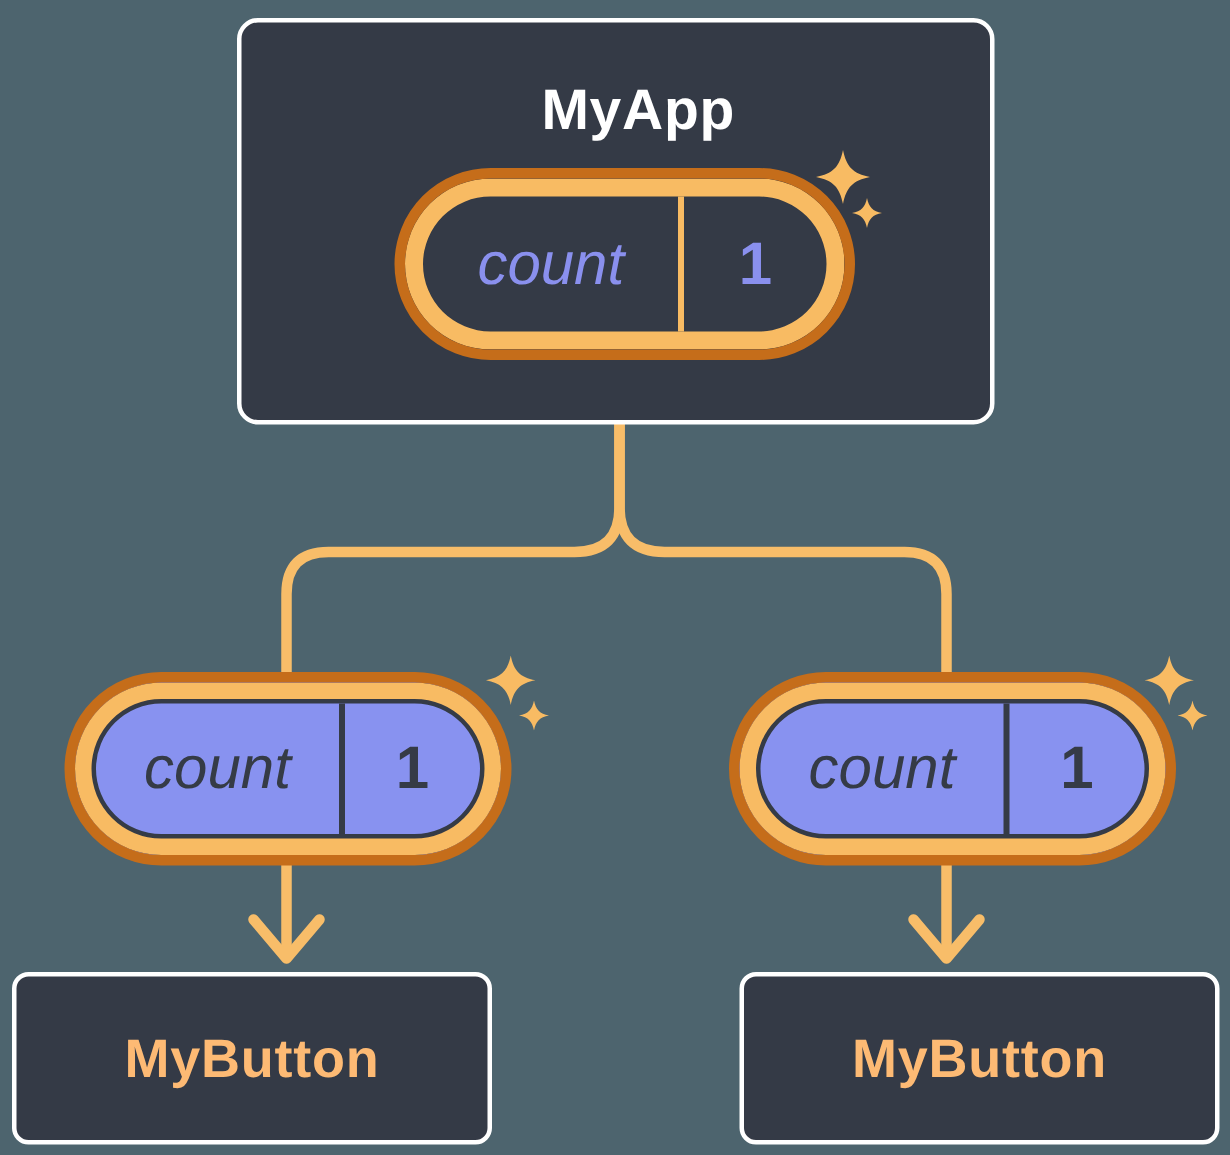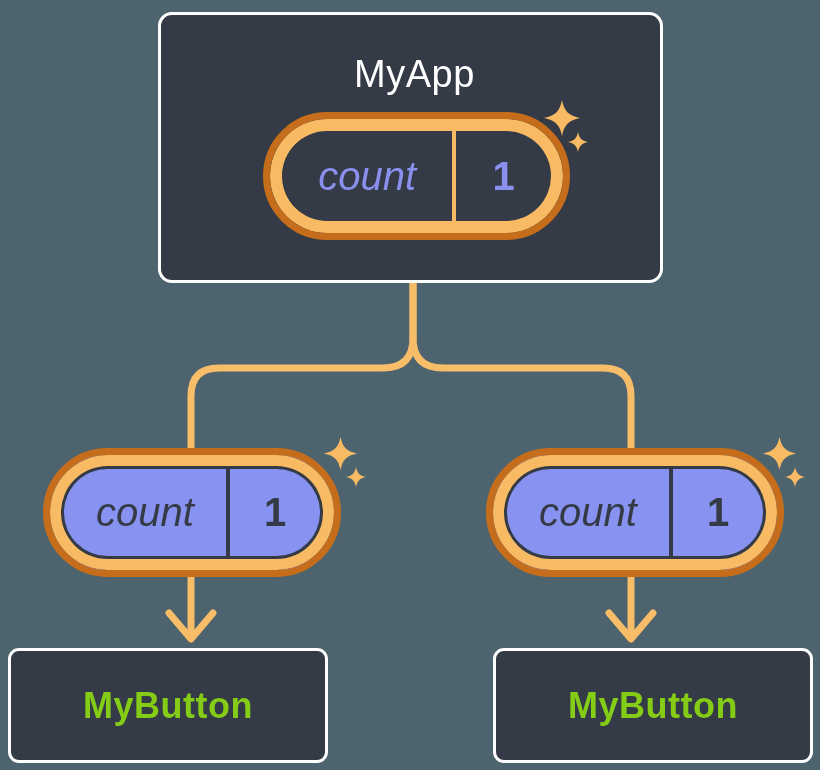--- a/index.html
+++ b/index.html
@@ -33,24 +33,24 @@
     background:var(--panel);
     border:3px solid var(--panel-border);
     box-sizing:border-box;
     z-index:2;
   }
   .app-box{
     left:158px;top:12px;width:505px;height:271px;
     border-radius:14px;
   }
   .app-title{
-    position:absolute;left:4px;top:38px;width:100%;
+    position:absolute;left:15px;top:38px;width:100%;
     text-align:center;
     color:#ffffff;
-    font-size:38px;font-weight:400;letter-spacing:.5px;
+    font-size:38px;font-weight:700;letter-spacing:.5px;
   }
   
   .pill{
     position:absolute;
     box-sizing:border-box;
     border-radius:999px;
     display:flex;align-items:stretch;
     z-index:3;
   }
   .pill-root{
@@ -82,21 +82,21 @@
   .pill-value{
     flex:1;
     display:flex;align-items:center;justify-content:center;
     font-size:40px;font-weight:700;
   }
   
   .button-box{
     width:320px;height:115px;
     border-radius:11px;
     display:flex;align-items:center;justify-content:center;
-    color:#84cc16;
+    color:#fdba74;
     font-size:36px;font-weight:600;letter-spacing:.5px;
   }
   .button-box-left{left:8px;top:648px;}
   .button-box-right{left:493px;top:648px;}
   
   .sparkle{position:absolute;z-index:4;}
   .sparkle svg{display:block;width:100%;height:100%;}
   .sp-root-big{left:544px;top:100px;width:36px;height:36px;}
   .sp-root-small{left:568px;top:132px;width:20px;height:20px;}
   .sp-left-big{left:324px;top:437px;width:33px;height:33px;}

